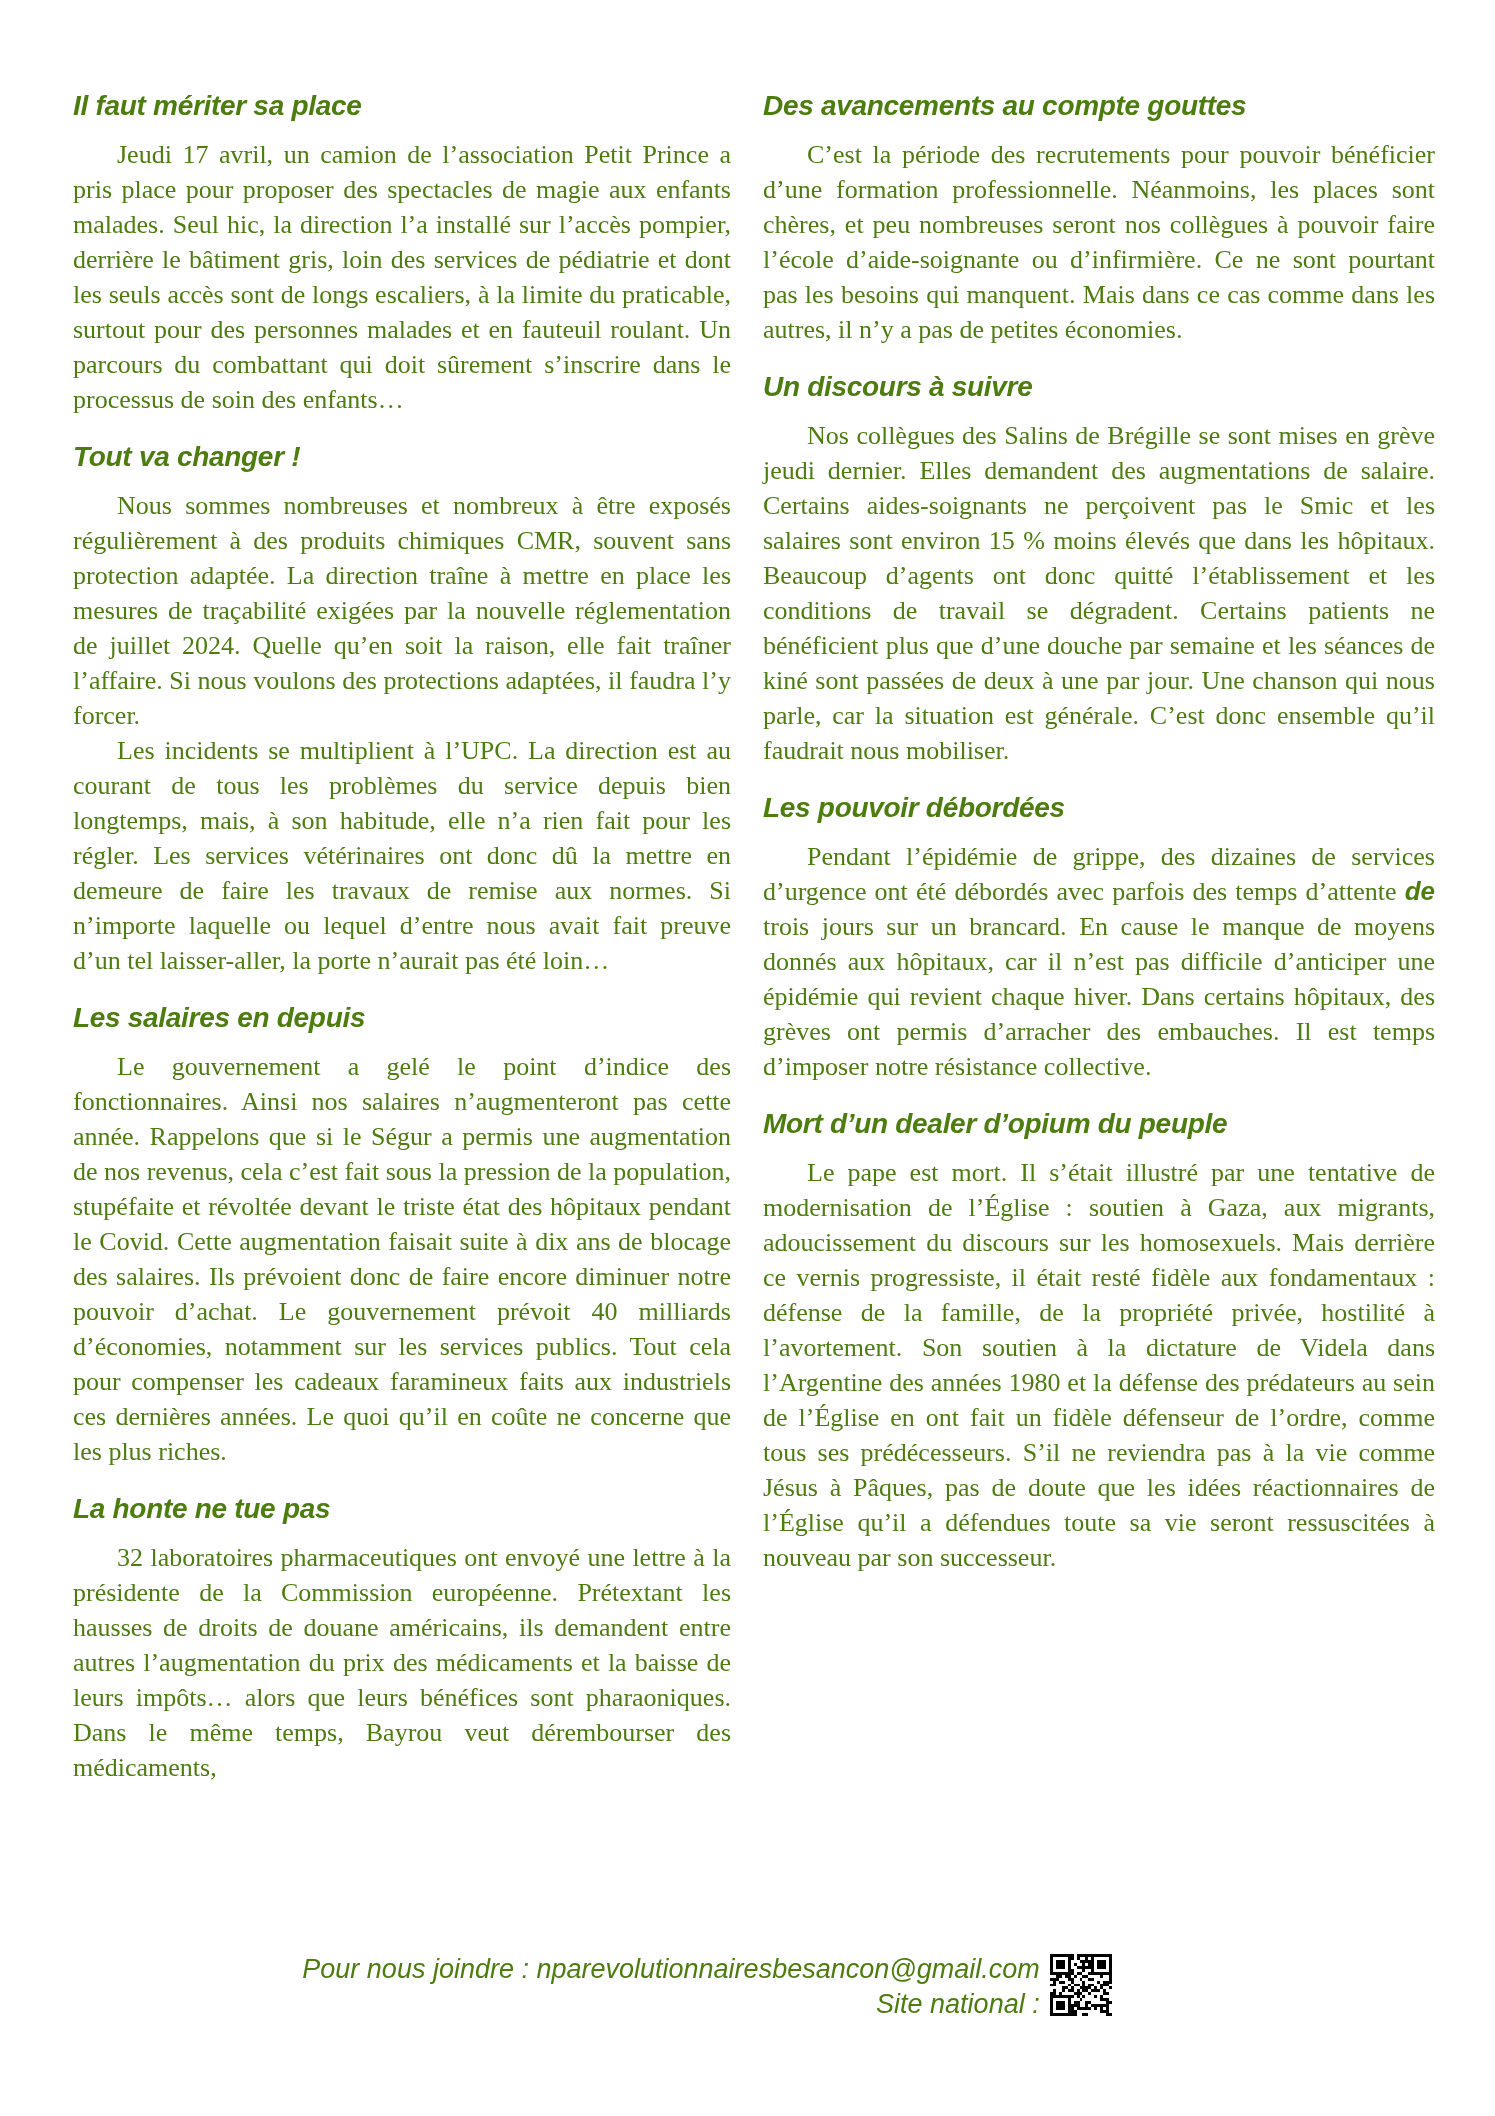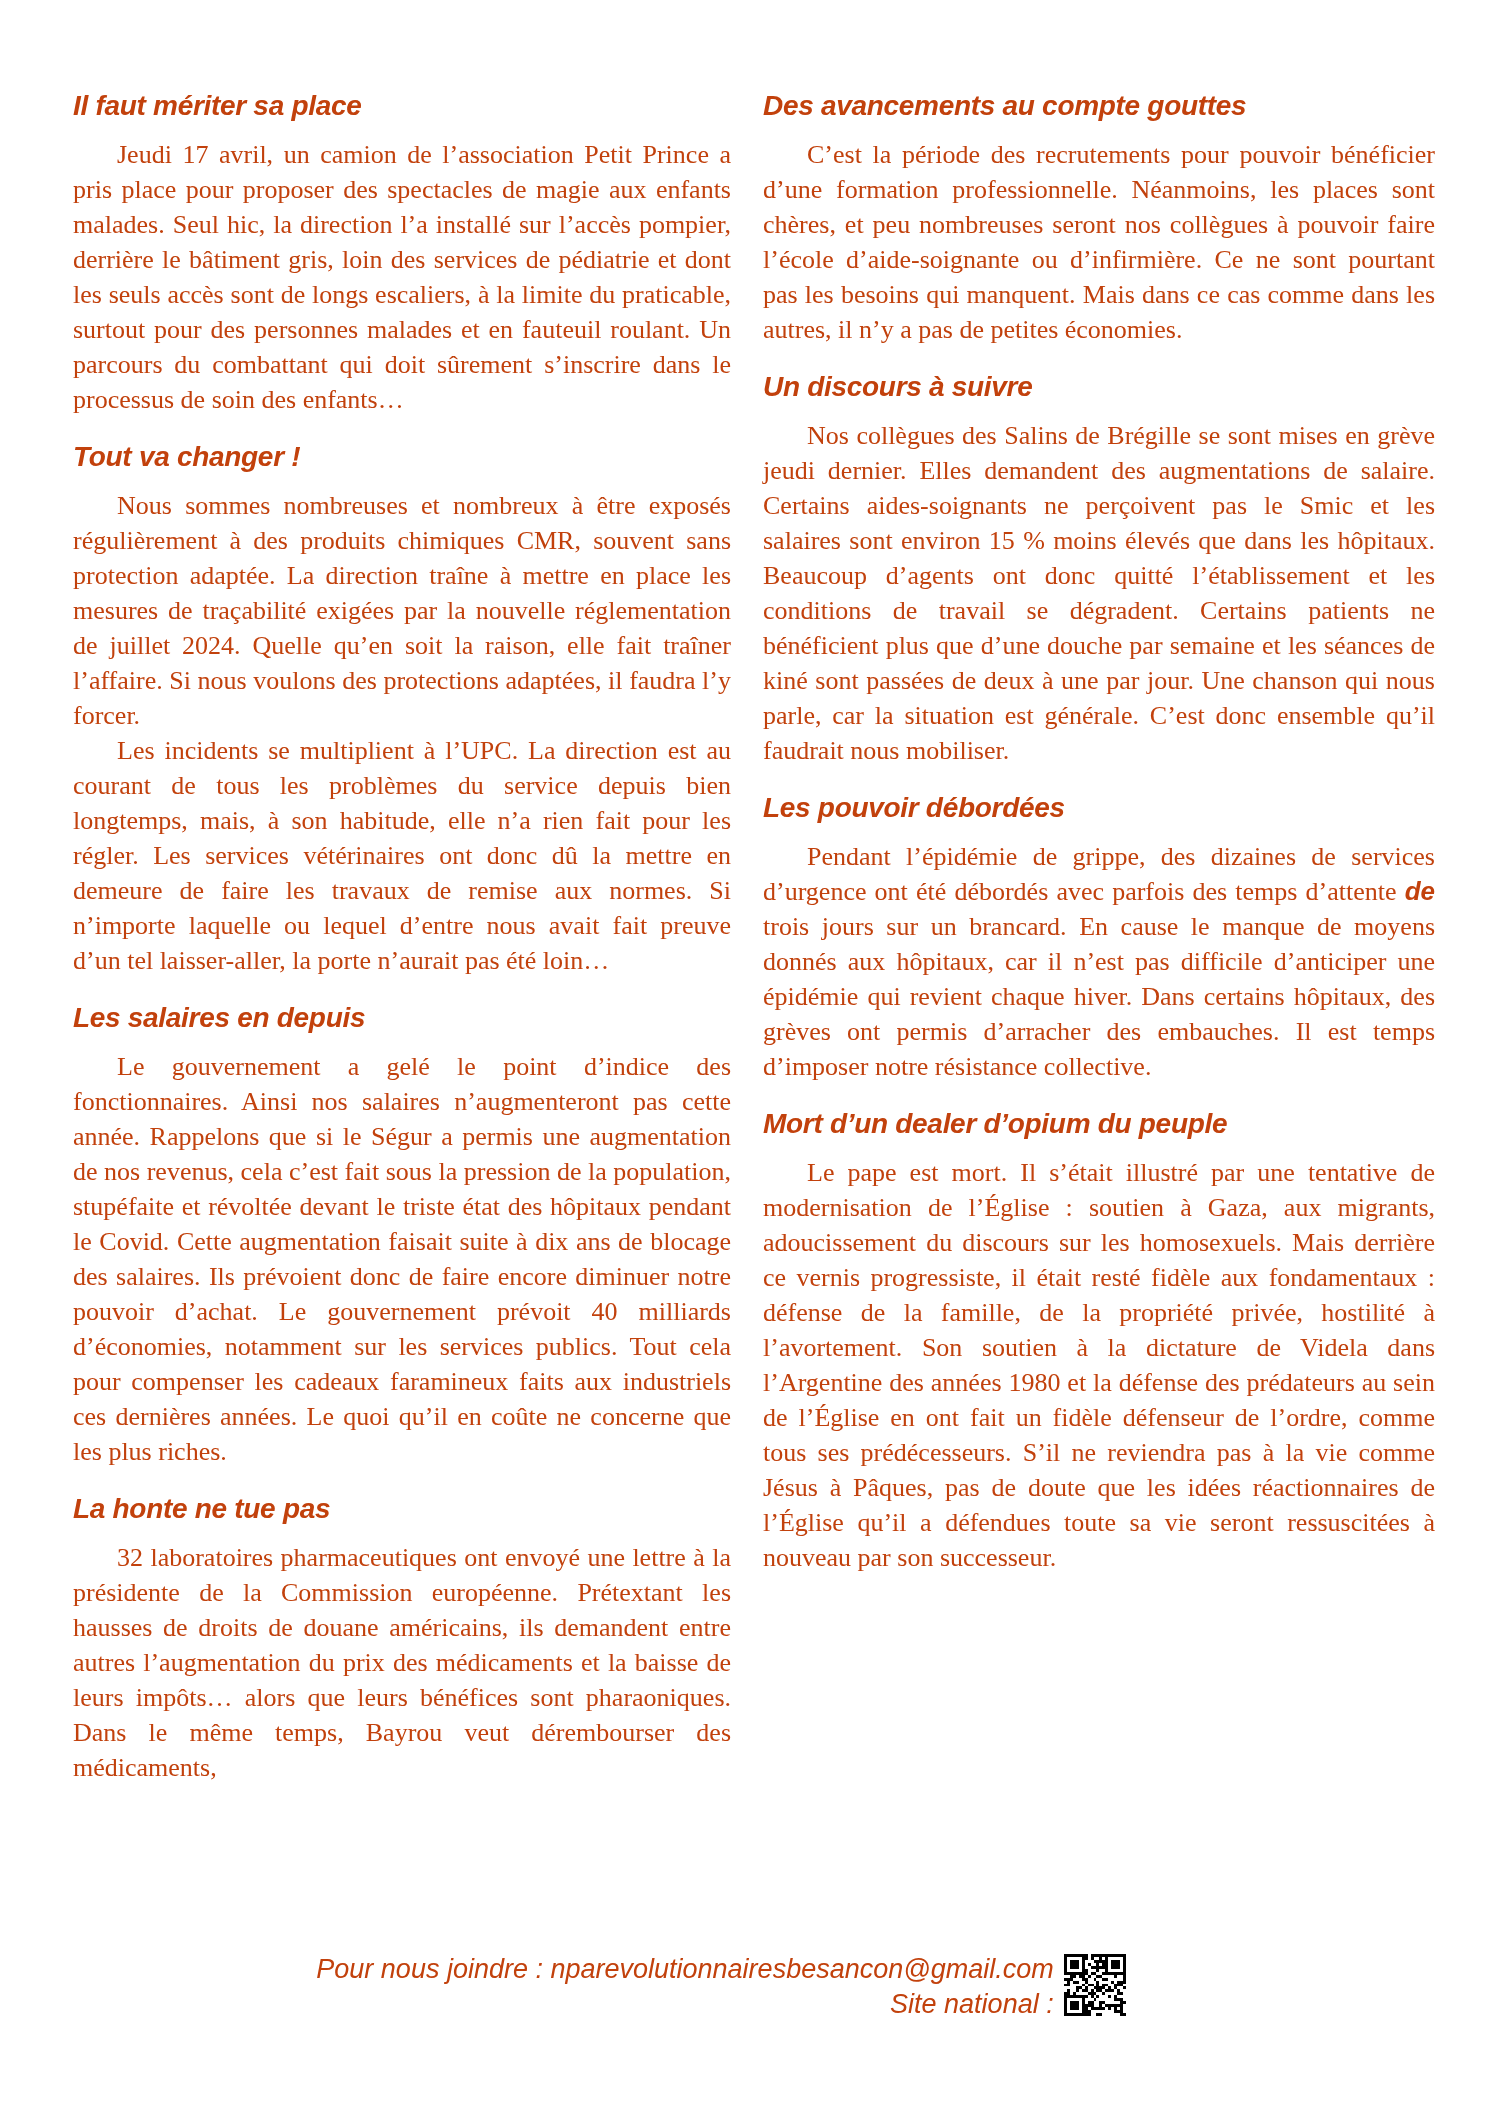--- a/index.html
+++ b/index.html
@@ -1,19 +1,19 @@
 <!DOCTYPE html>
 <html lang="fr"><head>
 <meta charset="utf-8">
 <style>
   html,body{margin:0;padding:0;background:#ffffff;}
   .page{
     position:relative;
     width:1495px;height:2116px;
-    background:#ffffff;color:#c2410c;
+    background:#ffffff;color:#4d7c0f;
     box-sizing:border-box;
     padding:88px 60px 0 73px;
     overflow:hidden;
   }
   .columns{display:flex;gap:32px;align-items:flex-start;}
   .col{
     font-family:"Liberation Serif",serif;
     font-size:26px;line-height:35px;
     text-align:justify;
     hyphens:none;
@@ -32,21 +32,21 @@
   .para{margin:0;text-indent:44px;}
   .para.no-indent{text-indent:0;}
   .bold-word{
     font-family:"Liberation Sans",sans-serif;
     font-weight:bold;font-style:italic;
   }
   .footer{
     position:absolute;left:0;top:1952px;width:1414px;
     display:flex;justify-content:center;align-items:flex-start;gap:10px;
     font-family:"Liberation Sans",sans-serif;
-    font-style:italic;font-size:27px;line-height:35px;padding-left:14px;
+    font-style:italic;font-size:27px;line-height:35px;
   }
   .footer-text{text-align:right;white-space:nowrap;}
   .qr{width:62px;height:62px;display:block;margin-top:2px;}
 </style>
 </head>
 <body>
 
 <div class="page">
 
   <div class="columns">

